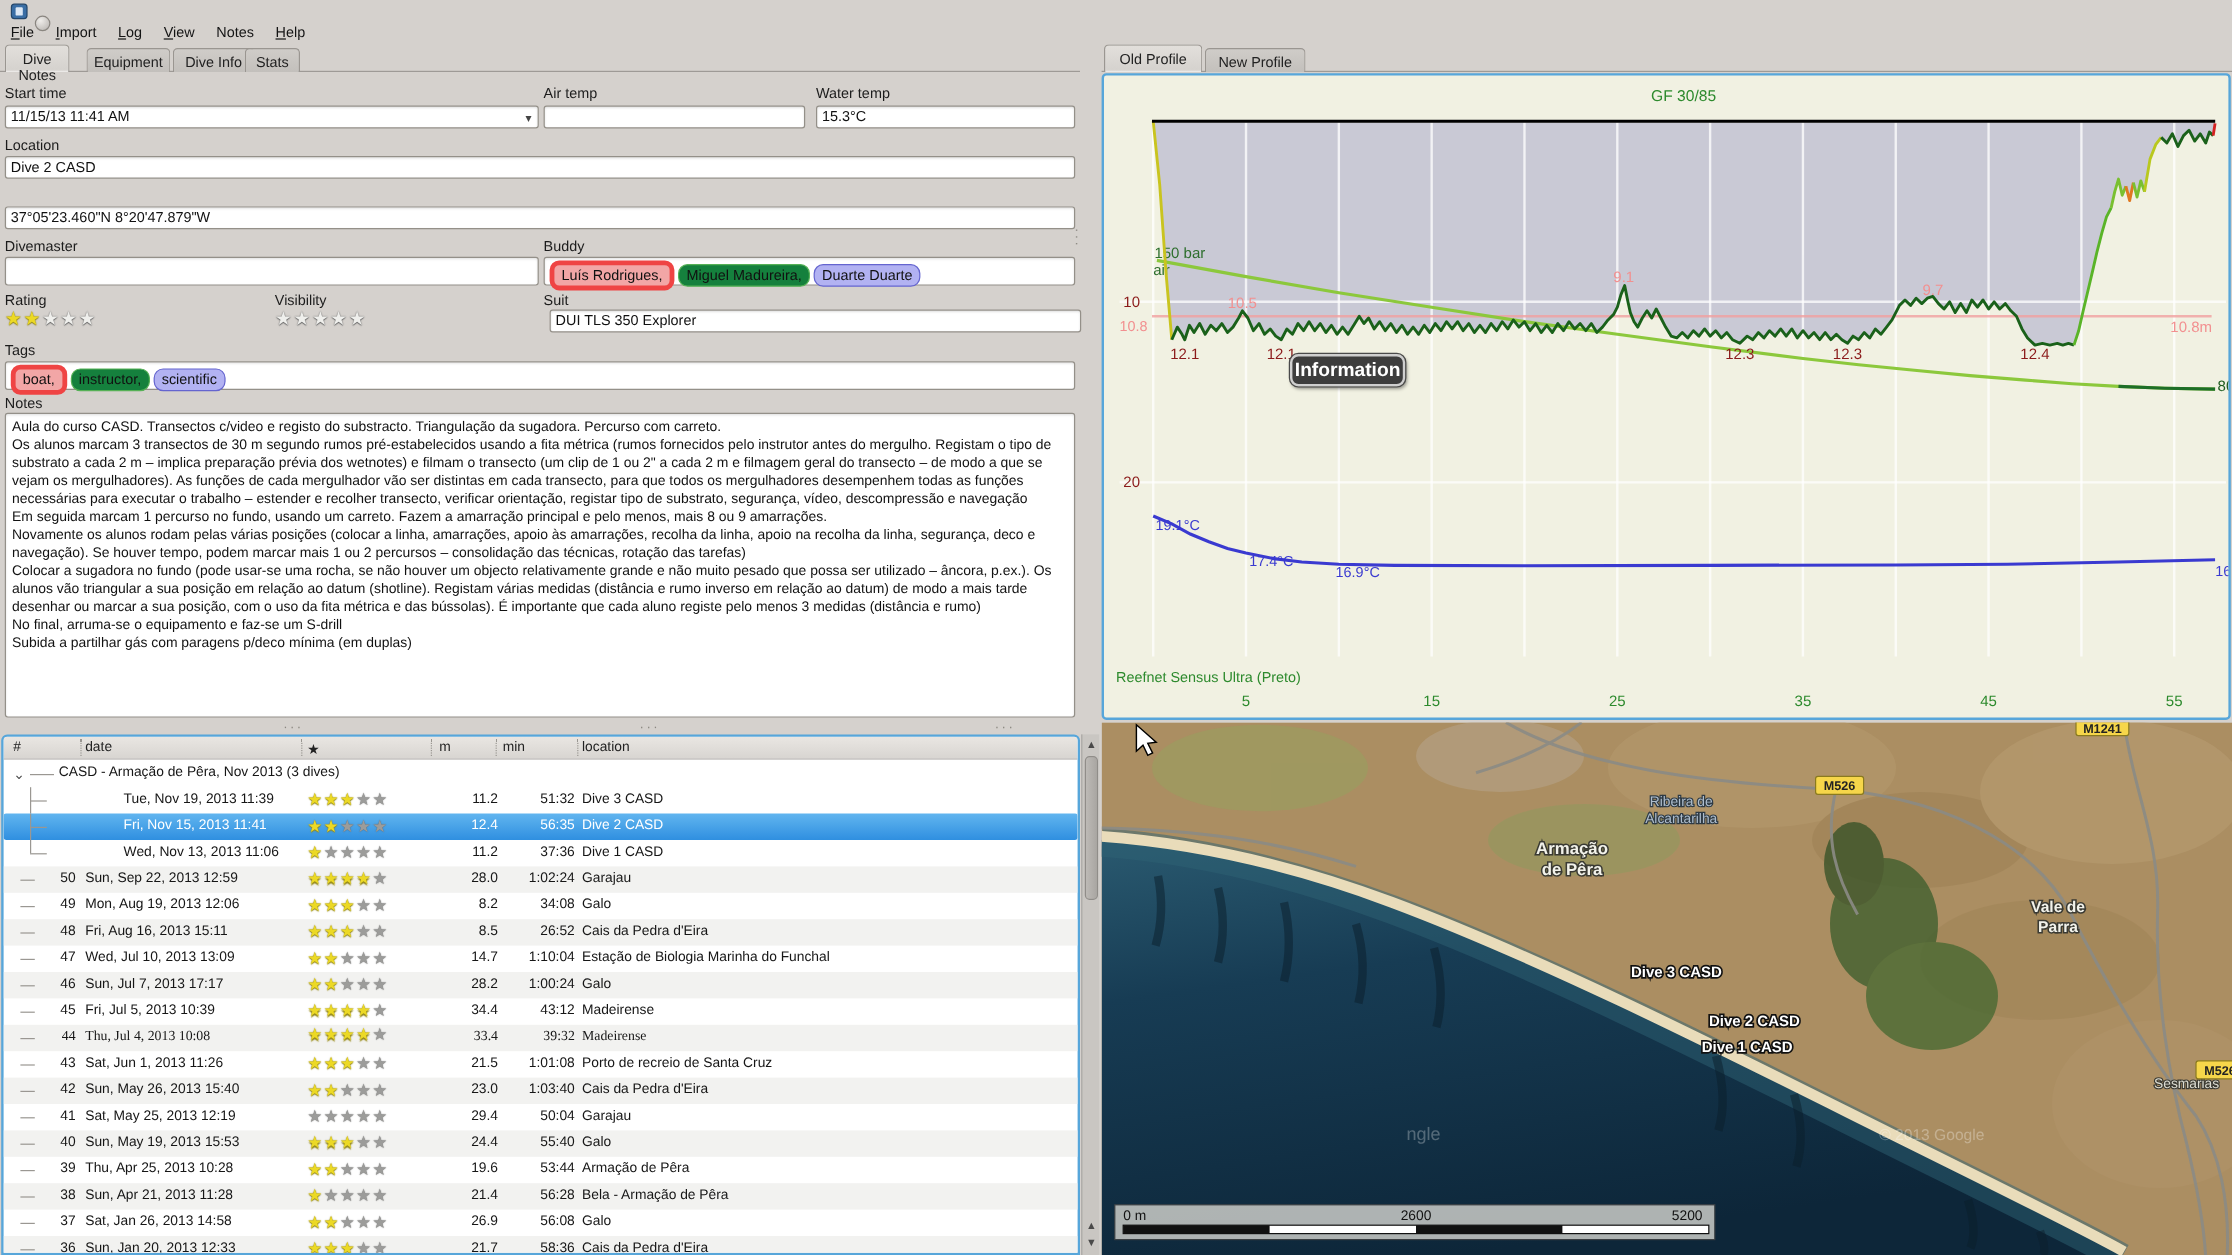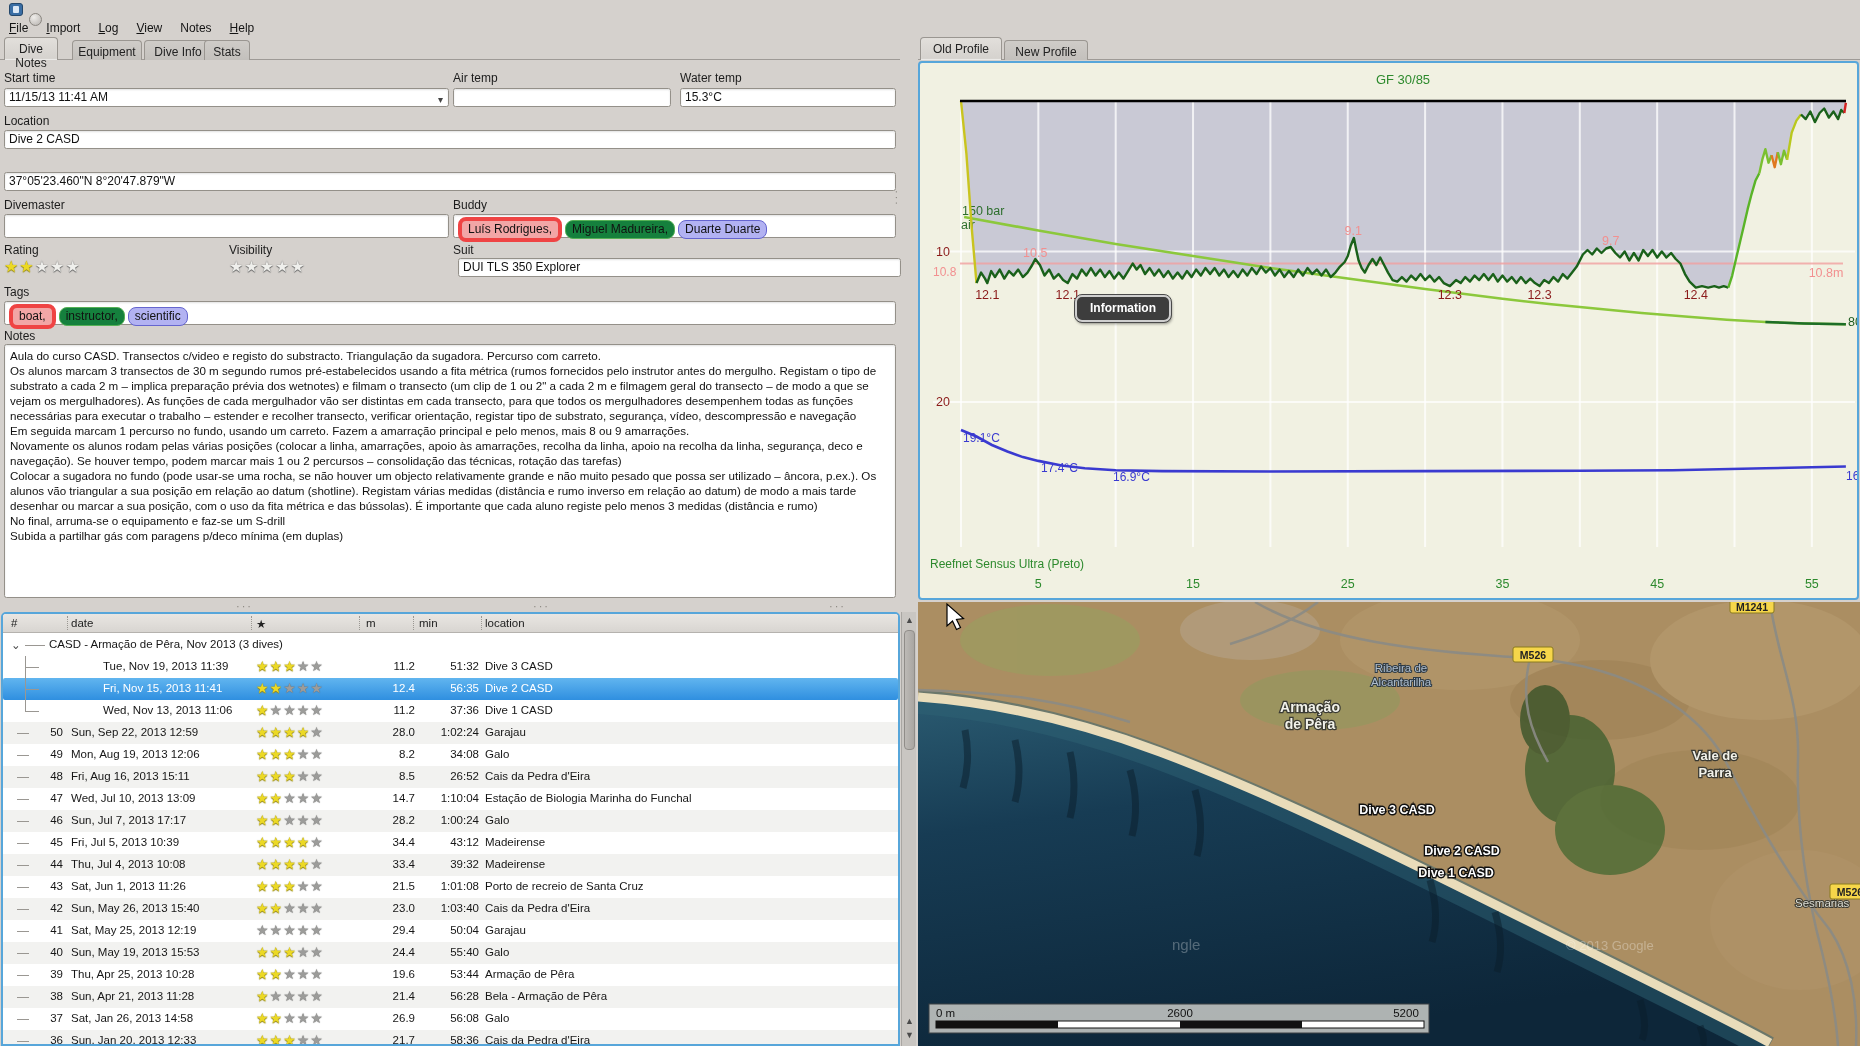--- a/index.html
+++ b/index.html
@@ -56,21 +56,21 @@
   .lrow .loc { left:482px; }
   .branch { position:absolute; background:#9a9792; }
 
   
   #list-scrollbar { left:901px; top:612px; width:15px; height:434px; background:#c9c6c2; border-left:1px solid #aaa7a3; }
   #list-thumb { position:absolute; left:2px; top:18px; width:11px; height:120px; border-radius:4px; background:linear-gradient(90deg,#bdbab6,#a9a6a2); border:1px solid #908d89; }
   .sb-arrow { position:absolute; left:2px; width:11px; font-size:9px; color:#4a4a4a; text-align:center; }
 
   
   #profile-panel { left:918px; top:61px; width:941px; height:539px; background:#f1f1e2; border:2px solid #57a6da; border-radius:4px; }
-  #info-tooltip { left:1075px; top:295px; width:96px; height:27px; background:#3d3d3d; border:2px solid #cscfcf; border:2px solid #cfcfcf; outline:1px solid #4a4a4a; border-radius:7px; color:#fff; font-size:12px; font-weight:bold; text-align:center; line-height:23px; box-shadow:1px 2px 3px rgba(0,0,0,.4); }
+  #info-tooltip { left:1075px; top:295px; width:96px; height:27px; background:#3d3d3d; border:2px solid #cscfcf; border:2px solid #cfcfcf; outline:1px solid #4a4a4a; border-radius:7px; color:#fff; font-size:16px; font-weight:bold; text-align:center; line-height:23px; box-shadow:1px 2px 3px rgba(0,0,0,.4); }
   #map-panel { left:918px; top:602px; width:942px; height:444px; }
   svg text { font-family:"Liberation Sans","DejaVu Sans",sans-serif; }
 </style>
 </head>
 <body>
 
 <div class="abs" id="titlebar">
   <div class="abs" id="app-icon"></div>
 </div>
 <div class="abs" id="round-icon"></div>
@@ -231,21 +231,21 @@
       </div>
       <div class="lrow" style="top: 218px;">
         <span class="branch" style="left:14px;top:11px;width:12px;height:1px;"></span>
         <span class="cell num">45</span>
         <span class="cell" style="left:68px;">Fri, Jul 5, 2013 10:39</span>
         <span class="cell stars"><span class="star on">★</span><span class="star on">★</span><span class="star on">★</span><span class="star on">★</span><span class="star off">★</span></span>
         <span class="cell m">34.4</span>
         <span class="cell min">43:12</span>
         <span class="cell loc">Madeirense</span>
       </div>
-      <div class="lrow alt" style="top: 240px;">
+      <div class="lrow alt" style="top: 240px; font-family: Liberation Serif, serif;">
         <span class="branch" style="left:14px;top:11px;width:12px;height:1px;"></span>
         <span class="cell num">44</span>
         <span class="cell" style="left:68px;">Thu, Jul 4, 2013 10:08</span>
         <span class="cell stars"><span class="star on">★</span><span class="star on">★</span><span class="star on">★</span><span class="star on">★</span><span class="star off">★</span></span>
         <span class="cell m">33.4</span>
         <span class="cell min">39:32</span>
         <span class="cell loc">Madeirense</span>
       </div>
       <div class="lrow" style="top: 262px;">
         <span class="branch" style="left:14px;top:11px;width:12px;height:1px;"></span>

